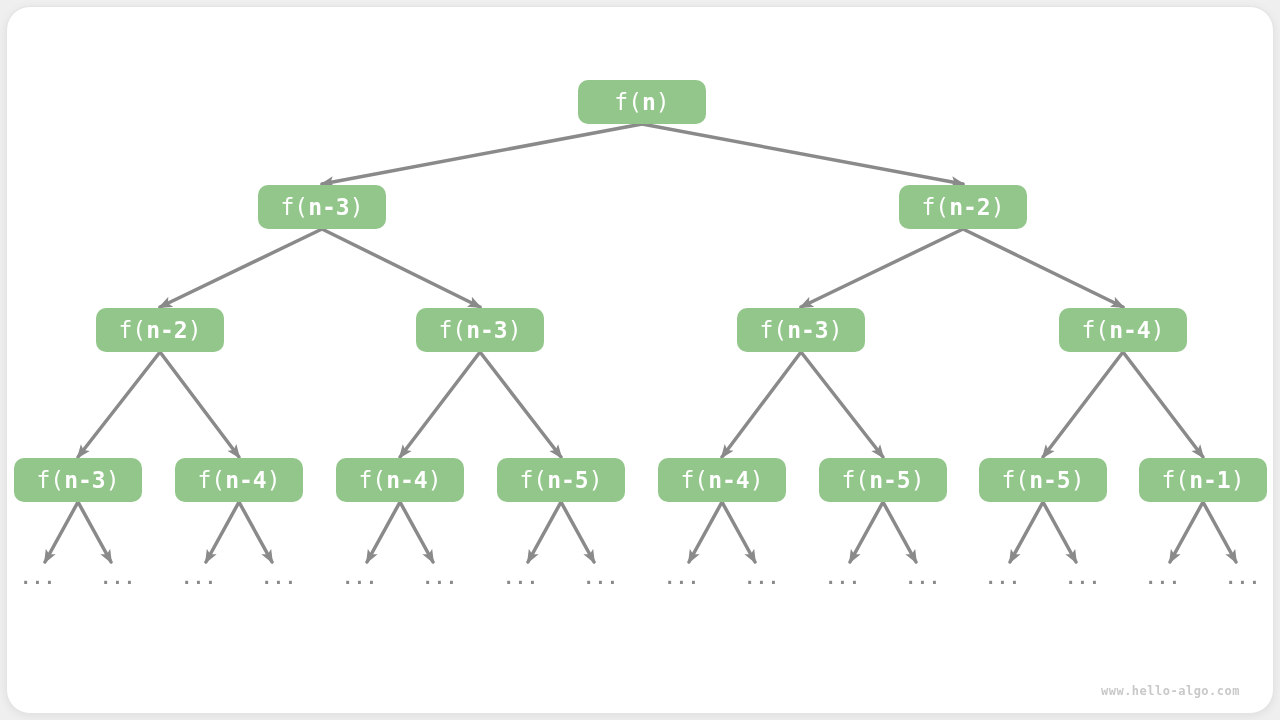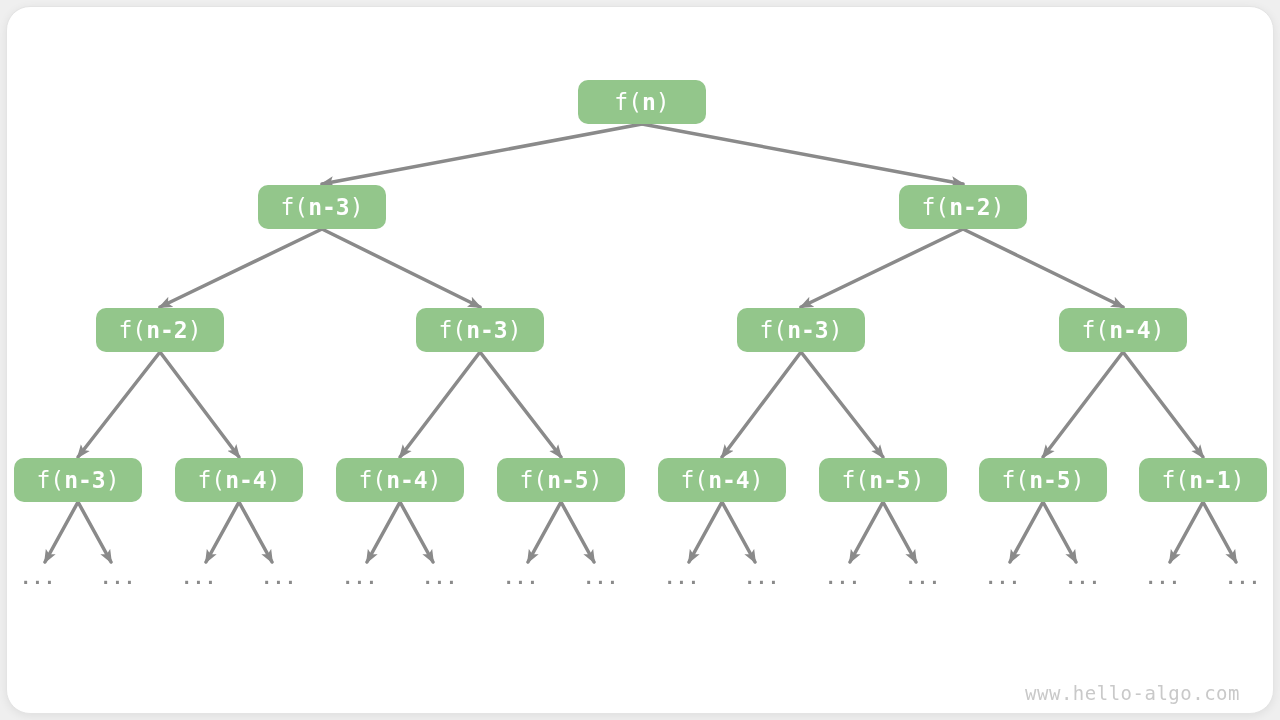--- a/index.html
+++ b/index.html
@@ -59,24 +59,25 @@
     transform: translateX(-50%);
     font-size: 18px;
     font-weight: 700;
     letter-spacing: 1px;
     line-height: 1;
     color: var(--ellipsis, #8A8A8A);
   }
   .watermark {
     position: absolute;
     right: 40px;
-    bottom: 16px;
-    font-size: 19px;
+    bottom: 22px;
+    font-size: 12px;
     letter-spacing: 0.5px;
     color: var(--watermark, #C9C9C9);
+    font-weight: bold;
   }
 </style>
 </head>
 <body>
 
 <div class="card"></div>
 
 <div class="stage">
 
   <svg class="edges" viewBox="0 0 1280 720">

